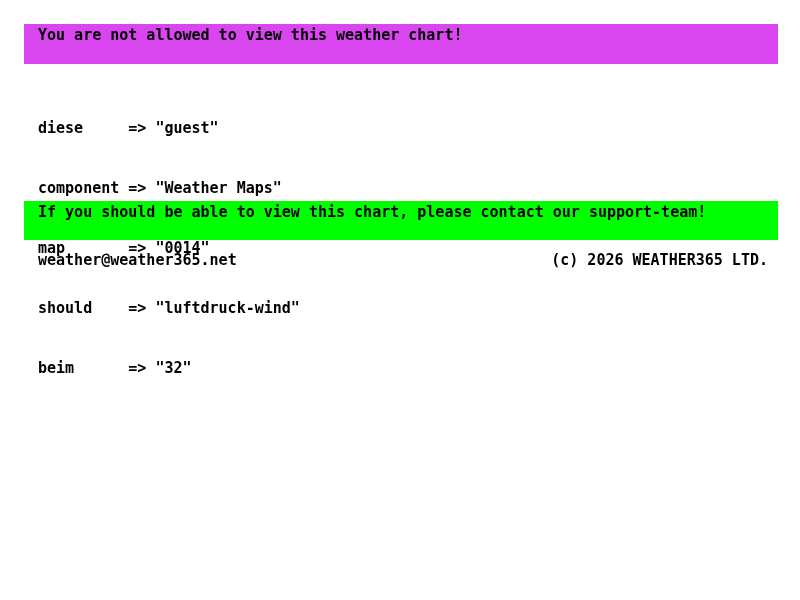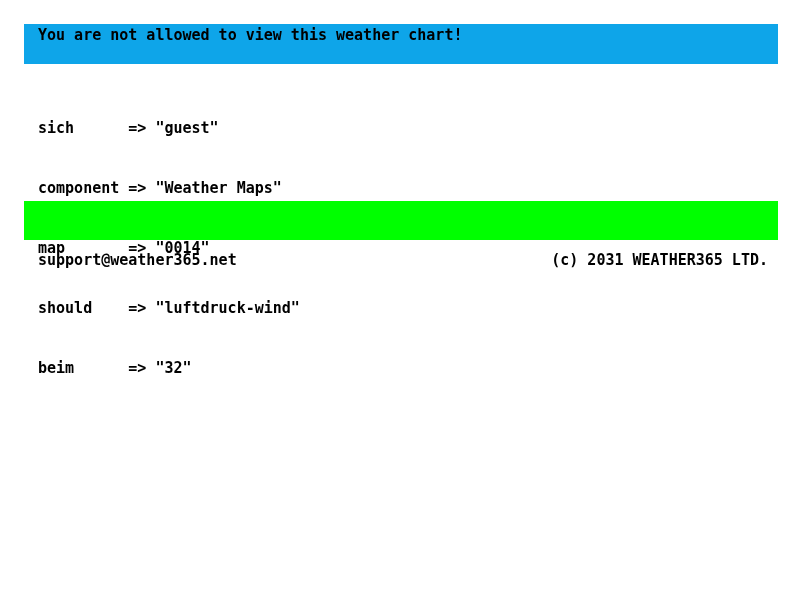--- a/index.html
+++ b/index.html
@@ -59,31 +59,32 @@
     width: 730px;
     line-height: 20px;
     display: flex;
     justify-content: space-between;
     white-space: nowrap;
   }
 </style>
 </head>
 <body>
 
-<div class="banner banner-error" style="background-color: #0ea5e9;">
+<div class="banner banner-error" style="background-color: #d946ef;">
   <div>You are not allowed to view this weather chart!</div>
 </div>
 
 <div class="params">
-  <div class="param-row"><span class="k">sich</span><span class="arrow">=&gt;</span><span class="v">"guest"</span></div>
+  <div class="param-row"><span class="k">diese</span><span class="arrow">=&gt;</span><span class="v">"guest"</span></div>
   <div class="param-row"><span class="k">component</span><span class="arrow">=&gt;</span><span class="v">"Weather Maps"</span></div>
   <div class="param-row"><span class="k">map</span><span class="arrow">=&gt;</span><span class="v">"0014"</span></div>
   <div class="param-row"><span class="k">should</span><span class="arrow">=&gt;</span><span class="v">"luftdruck-wind"</span></div>
   <div class="param-row"><span class="k">beim</span><span class="arrow">=&gt;</span><span class="v">"32"</span></div>
 </div>
 
 <div class="banner banner-info" style="background-color: rgb(0, 255, 0);">
+  <div>If you should be able to view this chart, please contact our support-team!</div>
 </div>
 
 <div class="footer">
-  <span>support@weather365.net</span>
-  <span>(c) 2031 WEATHER365 LTD.</span>
+  <span>weather@weather365.net</span>
+  <span>(c) 2026 WEATHER365 LTD.</span>
 </div>
 
 </body></html>

